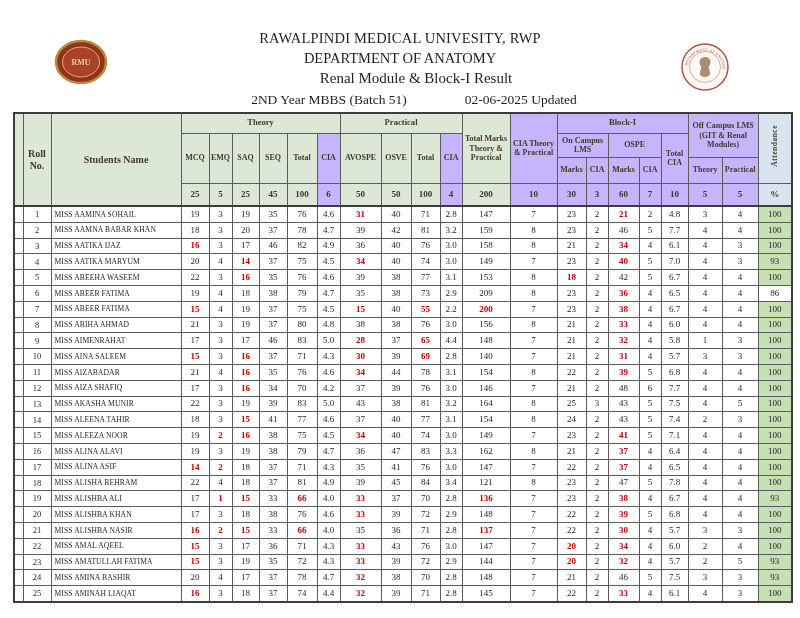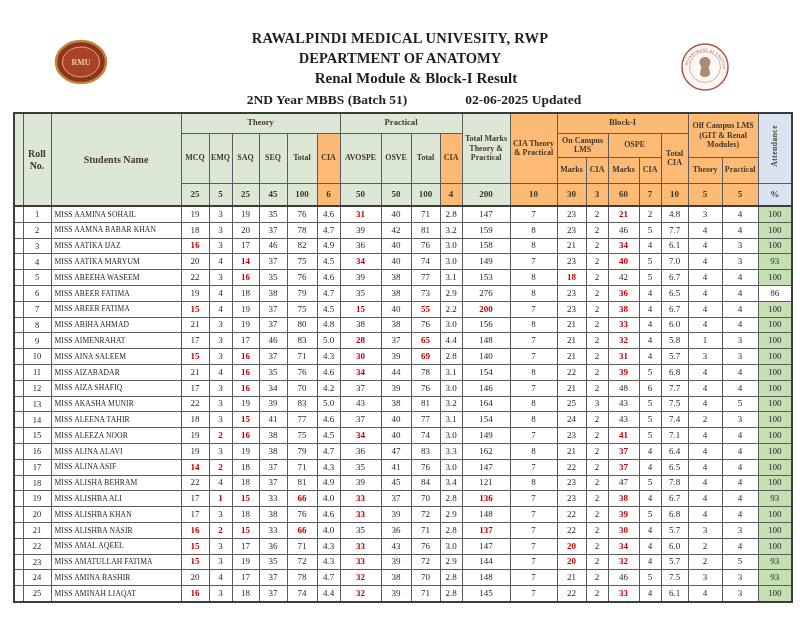--- a/index.html
+++ b/index.html
@@ -1,21 +1,21 @@
 <!DOCTYPE html>
 <html style="--header_green: #dce8d5; --cia_cream: #fcedd0; --attendance_blue: #d9e4f0; --attendance_green: #c6e0b4; --fail_red: #c00000;"><head>
 <meta charset="utf-8">
 <style>
   html,body{margin:0;padding:0;}
   body{
     width:800px;height:618px;position:relative;background:#ffffff;
     font-family:"Liberation Serif",serif;color:#1f1f1f;overflow:hidden;
   }
   
-  .titles{position:absolute;top:30px;left:0;width:800px;text-align:center;font-weight:bold;}
+  .titles{position:absolute;top:30px;left:0;width:800px;text-align:center;font-weight:normal;}
   .t1{font-size:14.5px;letter-spacing:.2px;}
   .t2{font-size:14.5px;margin-top:3px;}
   .t3{font-size:15px;margin-top:3px;margin-left:32px;}
   .t4{font-size:13.5px;margin-top:5px;margin-left:28px;}
   .t4 .gap{display:inline-block;width:58px;}
   .logo{position:absolute;}
   .logo-left{left:54px;top:38px;}
   .logo-right{left:680px;top:42px;}
   
   table{
@@ -27,21 +27,21 @@
     border:1px solid #5c5c5c;padding:0;margin:0;
     text-align:center;vertical-align:middle;overflow:hidden;
   }
   thead{border-bottom:2px solid #3c3c3c;}
   thead th{font-weight:bold;color:#44392b;white-space:normal;line-height:1.15;}
   .grp{font-size:8.6px;}
   .lbl{font-size:8px;}
   .big{font-size:10px;}
   .mx{font-size:9px;font-weight:bold;color:#3d3428;}
   .g{background:#dce8d5;}
-  .c{background:#fdba74;}
+  .c{background:#c4b5fd;}
   .b{background:#d9e4f0;}
   .vert{writing-mode:vertical-rl;transform:rotate(180deg);margin:0 auto;font-size:7.5px;letter-spacing:.5px;}
   tbody td{font-size:9px;height:14.8px;line-height:1;white-space:nowrap;background:#ffffff;color:#262626;}
   tbody td.name{text-align:left;padding-left:3px;font-size:7.6px;letter-spacing:.1px;margin-top:40px;}
   tbody td.roll{font-size:8.5px;}
   .red{color:#c00000 !important;font-weight:bold;}
   .att{background:#c6e0b4 !important;}
   .att-low{background:#ffffff !important;}
 </style>
 </head>
@@ -296,21 +296,21 @@
         <td>19</td>
         <td>4</td>
         <td>18</td>
         <td>38</td>
         <td>79</td>
         <td>4.7</td>
         <td>35</td>
         <td>38</td>
         <td>73</td>
         <td>2.9</td>
-        <td>276</td>
+        <td>209</td>
         <td>8</td>
         <td>23</td>
         <td>2</td>
         <td class="red">36</td>
         <td>4</td>
         <td>6.5</td>
         <td>4</td>
         <td>4</td>
         <td class="att-low">86</td>
       </tr>

